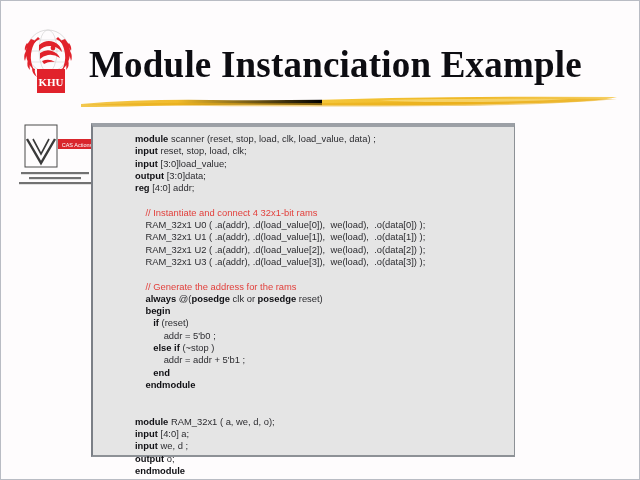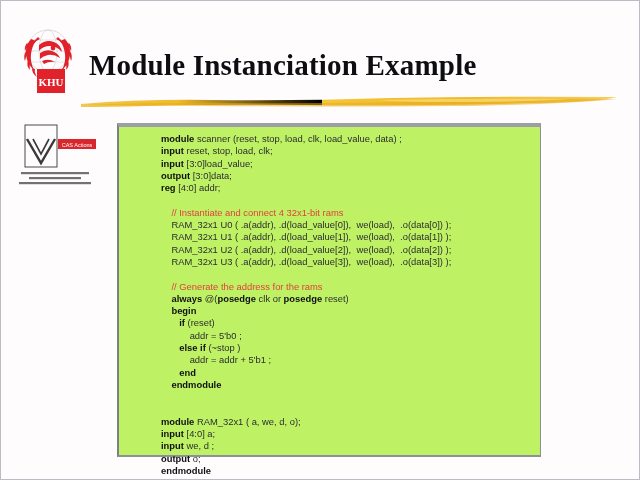--- a/index.html
+++ b/index.html
@@ -32,21 +32,21 @@
   }
   #khu-logo svg { display: block; }
 
   
   #title {
     position: absolute;
     left: 88px;
     top: 46px;
     font-family: "Liberation Serif", serif;
     font-weight: bold;
-    font-size: 29px;
+    font-size: 37px;
     line-height: 36px;
     color: #0d0d12;
     letter-spacing: 0.2px;
     white-space: nowrap;
   }
 
   
   #brush {
     position: absolute;
     left: 78px;
@@ -62,25 +62,25 @@
     left: 8px;
     top: 122px;
     width: 92px;
     height: 70px;
   }
   #side-logo svg { display: block; }
 
   
   #code-box {
     position: absolute;
-    left: 116px;
+    left: 90px;
     top: 122px;
     width: 424px;
     height: 334px;
-    background: #bef264;
+    background: #e5e5e5;
     border-left: 2px solid #7b7f86;
     border-top: 4px solid #9ca0a6;
     border-right: 1px solid #8d9196;
     border-bottom: 2px solid #8d9196;
     box-sizing: border-box;
   }
   #code {
     position: absolute;
     left: 42px;
     top: 6px;

